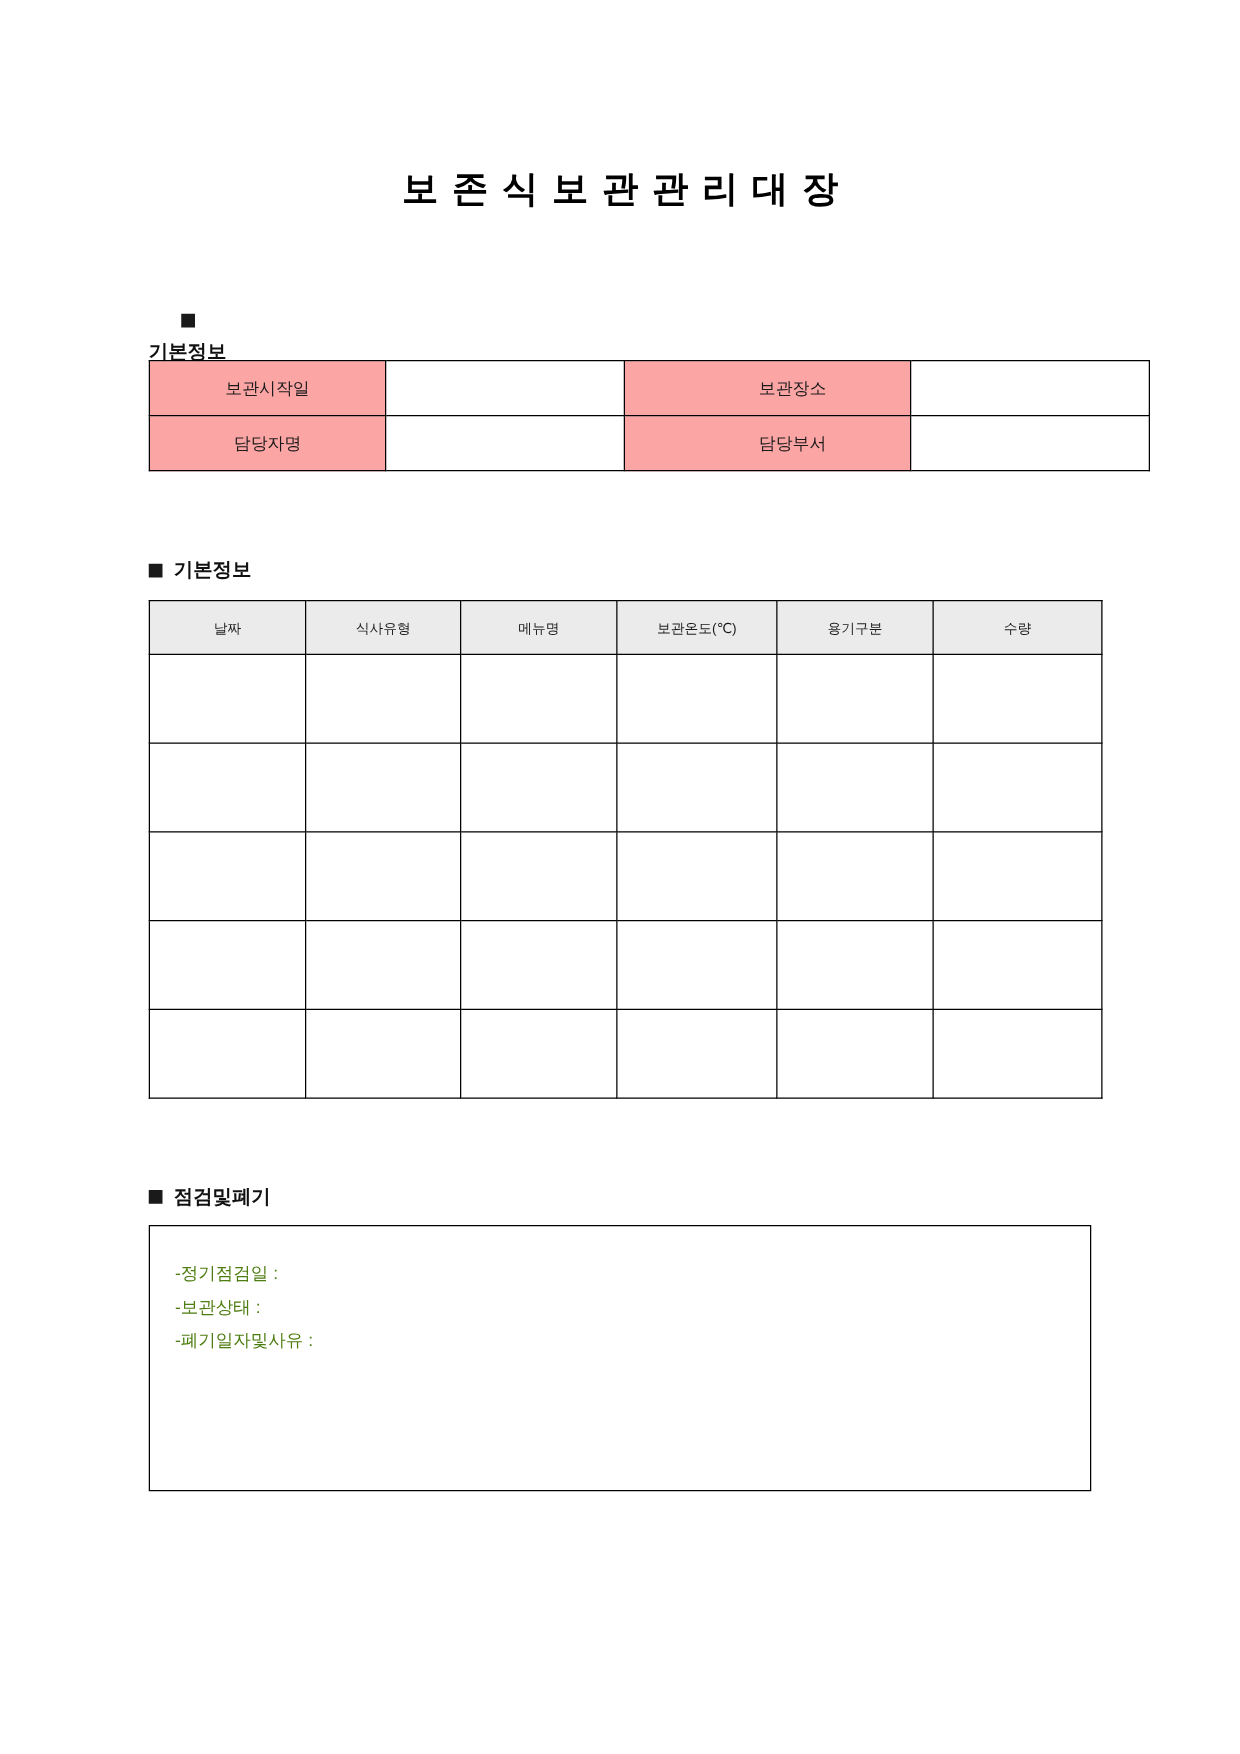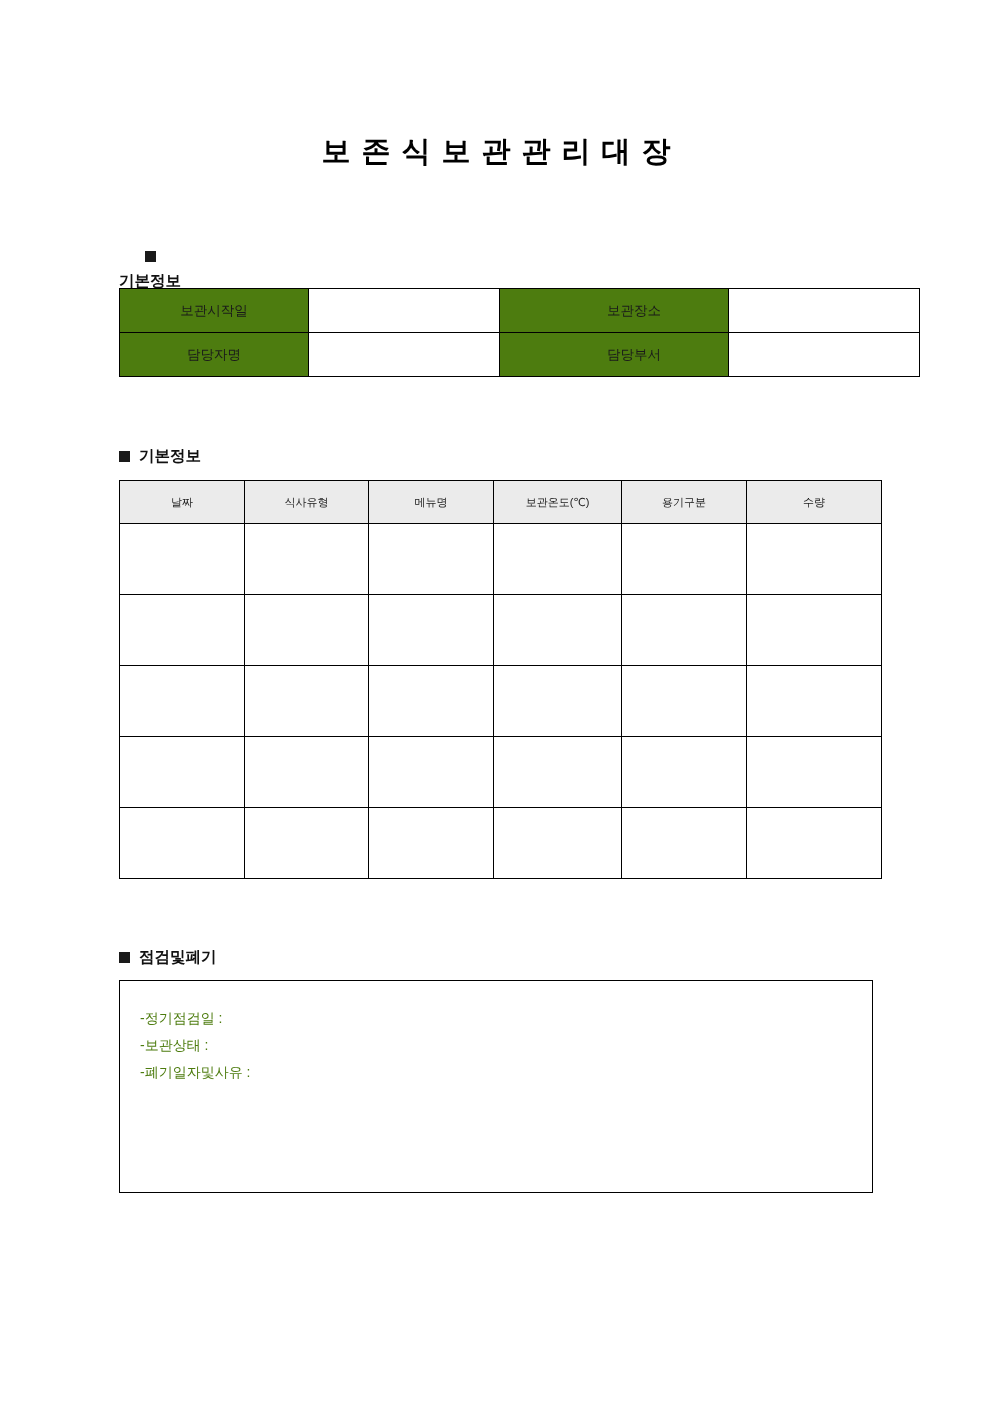--- a/index.html
+++ b/index.html
@@ -74,21 +74,21 @@
   }
   .grid td, .grid th {
     border: 1px solid #000000;
     padding: 0;
     text-align: center;
     vertical-align: middle;
     font-weight: normal;
     background: #ffffff;
   }
   .grid .lbl {
-    background: #4d7c0f;
+    background: #fca5a5;
     text-align: center;
   }
 
   
   #basic-table {
     left: 119px;
     top: 288px;
     width: 756px;
   }
   #basic-table td {

